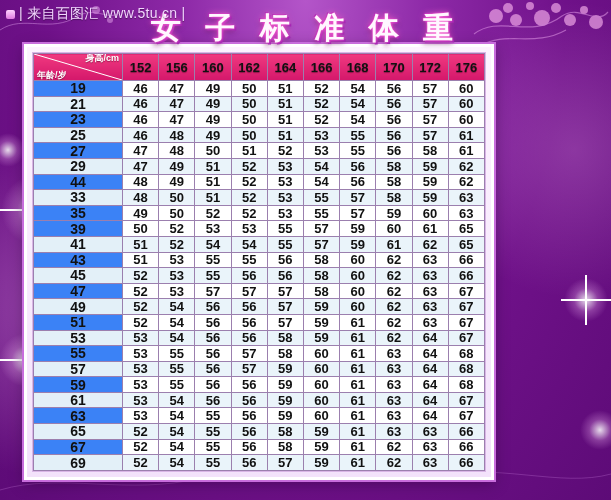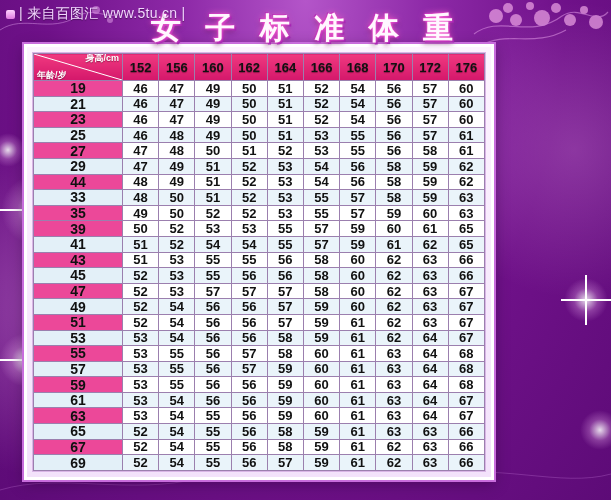--- a/index.html
+++ b/index.html
@@ -92,21 +92,21 @@
   }
   .corner-box .lbl-h{
     position:absolute;right:3px;top:0px;font-size:9px;font-weight:bold;color:#fff;
     letter-spacing:0;white-space:nowrap;
   }
   .corner-box .lbl-a{
     position:absolute;left:3px;bottom:0px;font-size:9px;font-weight:bold;color:#fff;
     white-space:nowrap;
   }
   tbody td.age{
-    background:#ec4899;
+    background:#3b82f6;
     font-size:14px;
   }
   tbody tr td{background:#fff;}
   tbody tr.alt td{background:#eaf4fa;}
   tbody tr.alt td.age{background:#e3f0f8;}
   tbody tr td.age{font-weight:bold;}
 </style>
 </head>
 <body>
 

